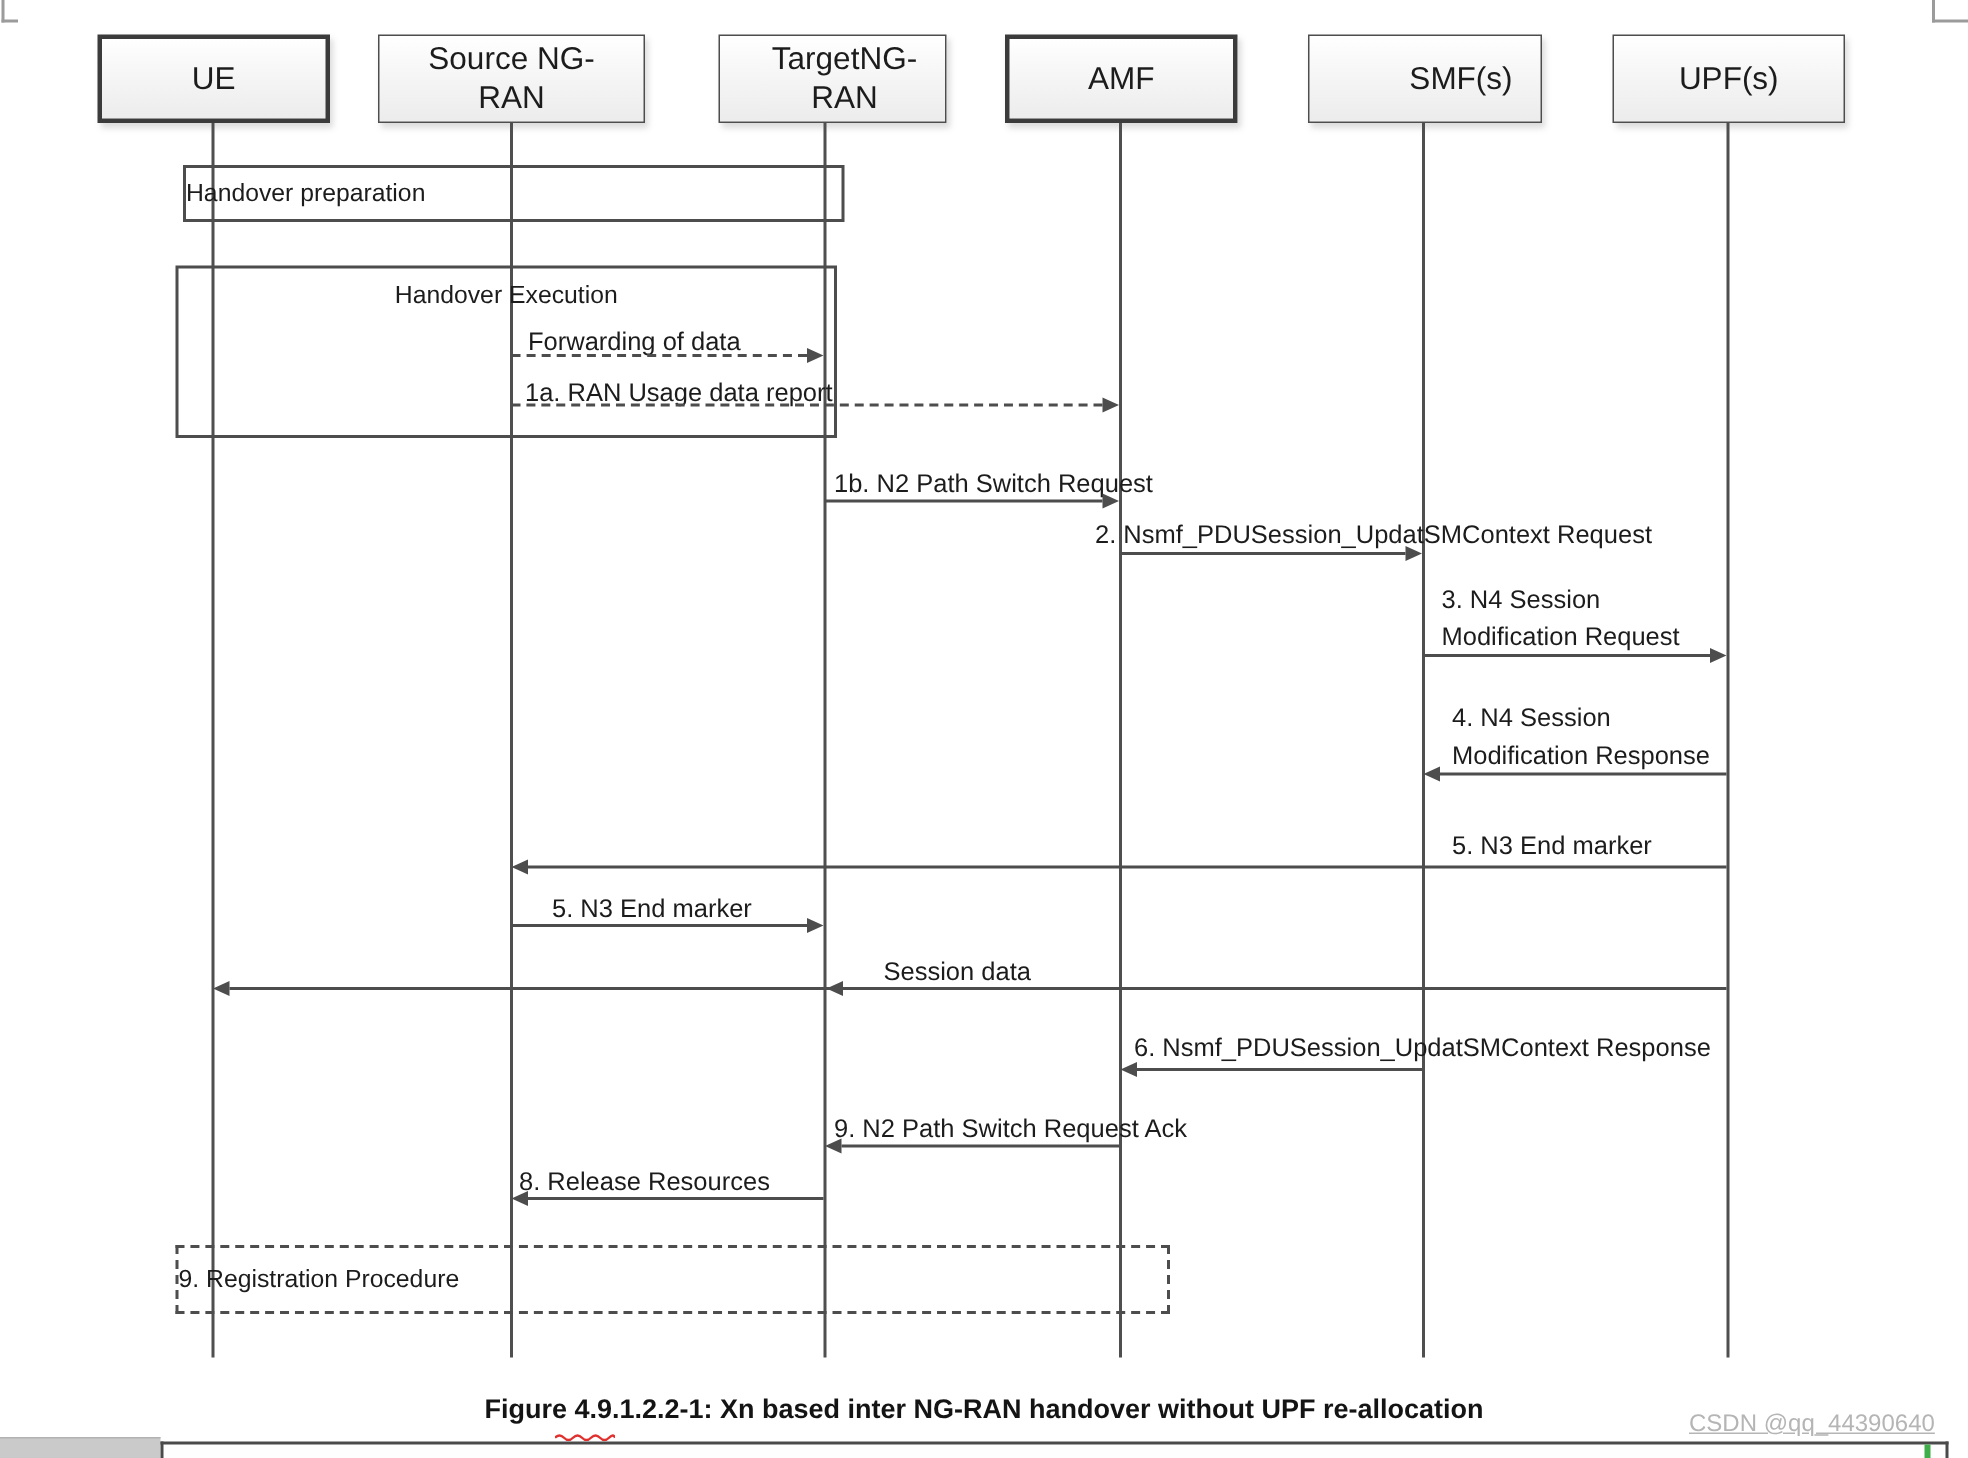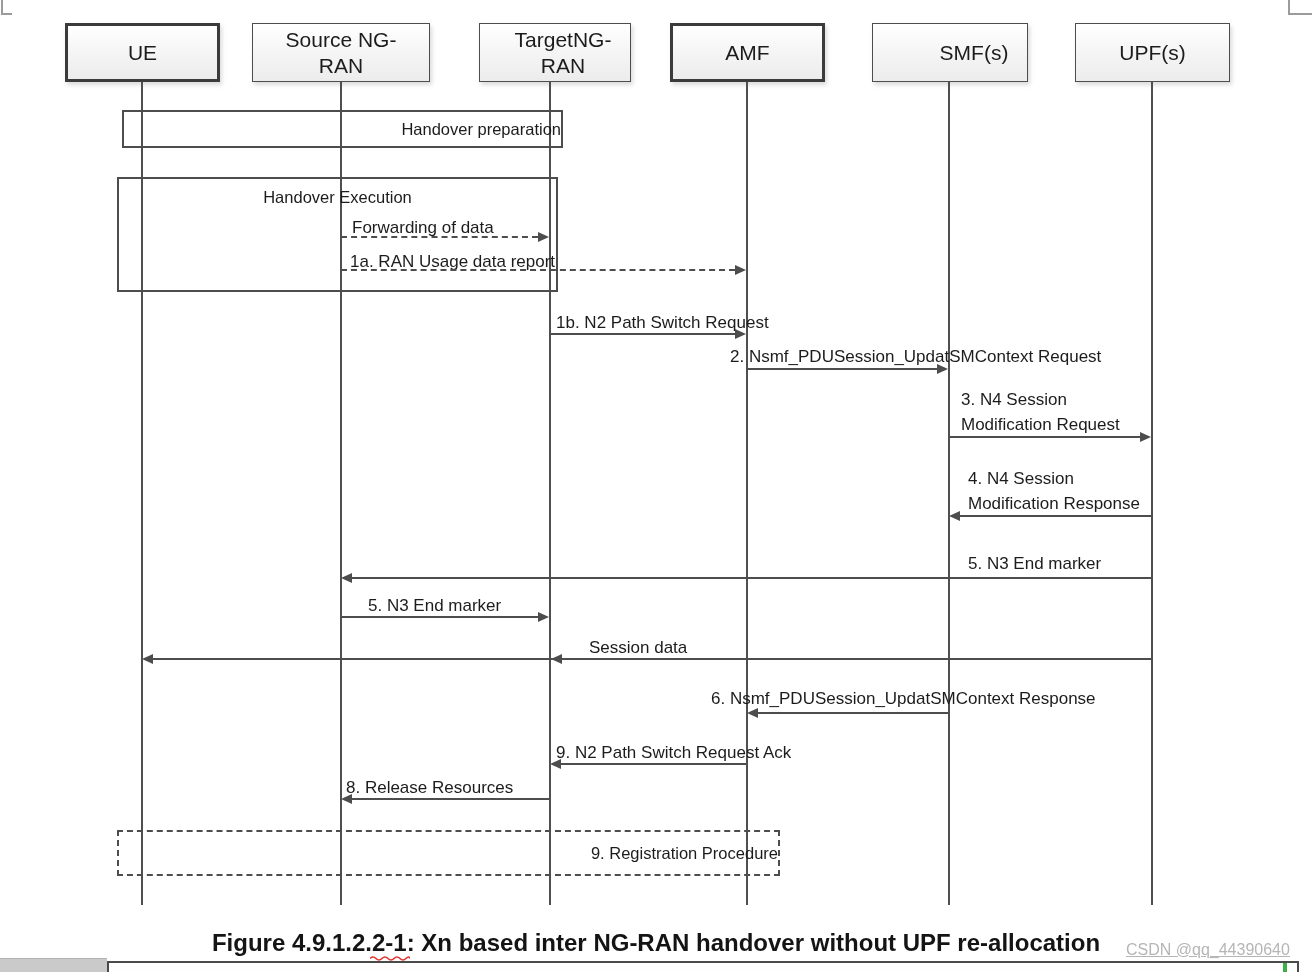--- a/index.html
+++ b/index.html
@@ -18,38 +18,38 @@
   }
   .actor.em{border:3px solid #3b3b3b;}
   .actor.std{border:1.5px solid #4d4d4d;}
   
   .lifeline{position:absolute; top:82px; height:823px; width:2px; background:#4f4f4f;}
   
   .frame{
     position:absolute; box-sizing:border-box; border:2px solid #4d4d4d;
     font-size:16.5px; color:#1c1c1c;
   }
-  .frame.center{display:flex; align-items:center; justify-content:flex-end;}
+  .frame.center{display:flex; align-items:center; justify-content:flex-start;}
   .frame.toplabel{text-align:center;}
   .frame.toplabel .flabel{display:inline-block; padding-top:9px;}
   .frame.dashed{border-style:dashed;}
   
   .msg-label{
     position:absolute; font-size:17px; line-height:25px;
     white-space:pre-line; color:#1c1c1c;
   }
   .mline{position:absolute; height:0; border-top:2px solid #4d4d4d;}
   .mline.dashed{border-top-style:dashed;}
   .head{position:absolute; width:0; height:0; border-top:5px solid transparent; border-bottom:5px solid transparent;}
   .head.r{border-left:11px solid #4d4d4d;}
   .head.l{border-right:11px solid #4d4d4d;}
   
   .caption{
     position:absolute; left:0; right:0; top:929px; text-align:center;
-    font-size:24px; font-weight:bold; color:#141414;
+    font-size:18px; font-weight:bold; color:#141414;
   }
   .squiggle{position:absolute; left:370px; top:955px; width:40px; height:7px;}
   .watermark{
     position:absolute; left:1126px; top:941px; font-size:16px;
     color:#b5b5b5; text-decoration:underline;
   }
   
   .bottom-gray{position:absolute; left:0; top:958px; width:107px; height:14px; background:#cacaca; border-top:1px solid #b2b2b2;}
   .bottom-panel{
     position:absolute; left:107px; top:961px; width:1192px; height:11px; box-sizing:border-box;
@@ -127,21 +127,21 @@
 
   <span class="msg-label" style="left:368px; top:593px;">5. N3 End marker</span>
   <div class="mline" style="left:341px; top:616px; width:197px;"></div>
   <div class="head r" style="left:538px; top:612px;"></div>
 
   <span class="msg-label" style="left:589px; top:635px;">Session data</span>
   <div class="mline" style="left:153px; top:658px; width:998px;"></div>
   <div class="head l" style="left:142px; top:654px;"></div>
   <div class="head l" style="left:551px; top:654px;"></div>
 
-  <span class="msg-label" style="left:711px; top:686px;">6. Nsmf_PDUSession_UpdatSMContext Response</span>
+  <span class="msg-label" style="left:756px; top:686px;">6. Nsmf_PDUSession_UpdatSMContext Response</span>
   <div class="mline" style="left:758px; top:712px; width:190px;"></div>
   <div class="head l" style="left:747px; top:708px;"></div>
 
   <span class="msg-label" style="left:556px; top:740px;">9. N2 Path Switch Request Ack</span>
   <div class="mline" style="left:561px; top:763px; width:185px;"></div>
   <div class="head l" style="left:550px; top:759px;"></div>
 
   <span class="msg-label" style="left:346px; top:775px;">8. Release Resources</span>
   <div class="mline" style="left:352px; top:798px; width:197px;"></div>
   <div class="head l" style="left:341px; top:794px;"></div>

